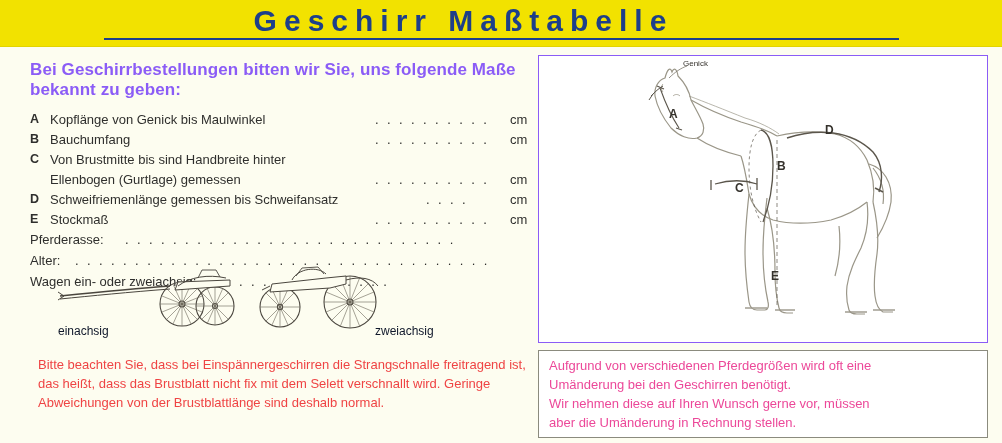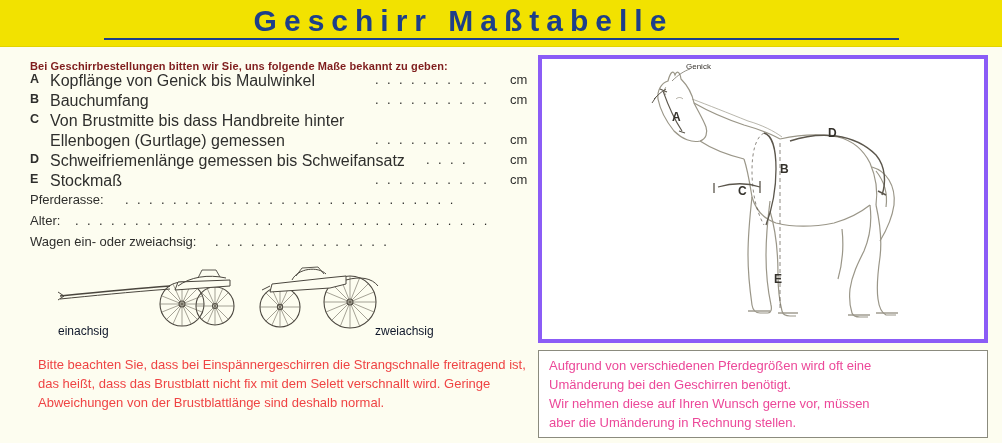--- a/index.html
+++ b/index.html
@@ -52,24 +52,25 @@
     background: #1d3f8a;
   }
   
   .left-col {
     position: absolute;
     left: 30px;
     top: 60px;
     width: 500px;
   }
   .intro {
-    font-size: 11px;
+    font-size: 17px;
     font-weight: bold;
-    color: #7f1d1d;
+    color: #8b5cf6;
     letter-spacing: 0.1px;
+    margin-bottom: 12px;
   }
   .meas-list {
     position: relative;
     width: 470px;
   }
   .meas-row {
     position: relative;
     height: 20px;
     font-size: 13px;
     color: #2f2f2d;
@@ -79,21 +80,21 @@
     left: 0;
     top: 0;
     width: 14px;
     font-weight: bold;
     font-size: 12.5px;
   }
   .meas-text {
     position: absolute;
     left: 20px;
     top: 0;
-    font-size: 16px;
+    font-size: 13px;
   }
   .meas-dots {
     position: absolute;
     left: 345px;
     top: 0;
     font-size: 13px;
     letter-spacing: 2.4px;
     color: #2f2f2d;
   }
   .meas-unit {
@@ -149,21 +150,21 @@
     margin-left: 8px;
   }
   
   .horse-box {
     position: absolute;
     left: 538px;
     top: 55px;
     width: 450px;
     height: 288px;
     background: #ffffff;
-    border: 4px solid #8b5cf6;
+    border: 1px solid #8b5cf6;
     box-sizing: border-box;
   }
   .horse-svg {
     position: absolute;
     left: 0; top: 0;
   }
   
   .note-right {
     position: absolute;
     left: 538px;
@@ -201,21 +202,21 @@
         <span class="meas-unit">cm</span>
       </div>
       <div class="meas-row">
         <span class="meas-letter">B</span>
         <span class="meas-text">Bauchumfang</span>
         <span class="meas-dots">. . . . . . . . . .</span>
         <span class="meas-unit">cm</span>
       </div>
       <div class="meas-row">
         <span class="meas-letter">C</span>
-        <span class="meas-text">Von Brustmitte bis dass Handbreite hinter</span>
+        <span class="meas-text">Von Brustmitte bis sind Handbreite hinter</span>
         <span class="meas-dots"></span>
         <span class="meas-unit"></span>
       </div>
       <div class="meas-row">
         <span class="meas-letter"></span>
         <span class="meas-text">Ellenbogen (Gurtlage) gemessen</span>
         <span class="meas-dots">. . . . . . . . . .</span>
         <span class="meas-unit">cm</span>
       </div>
       <div class="meas-row">

